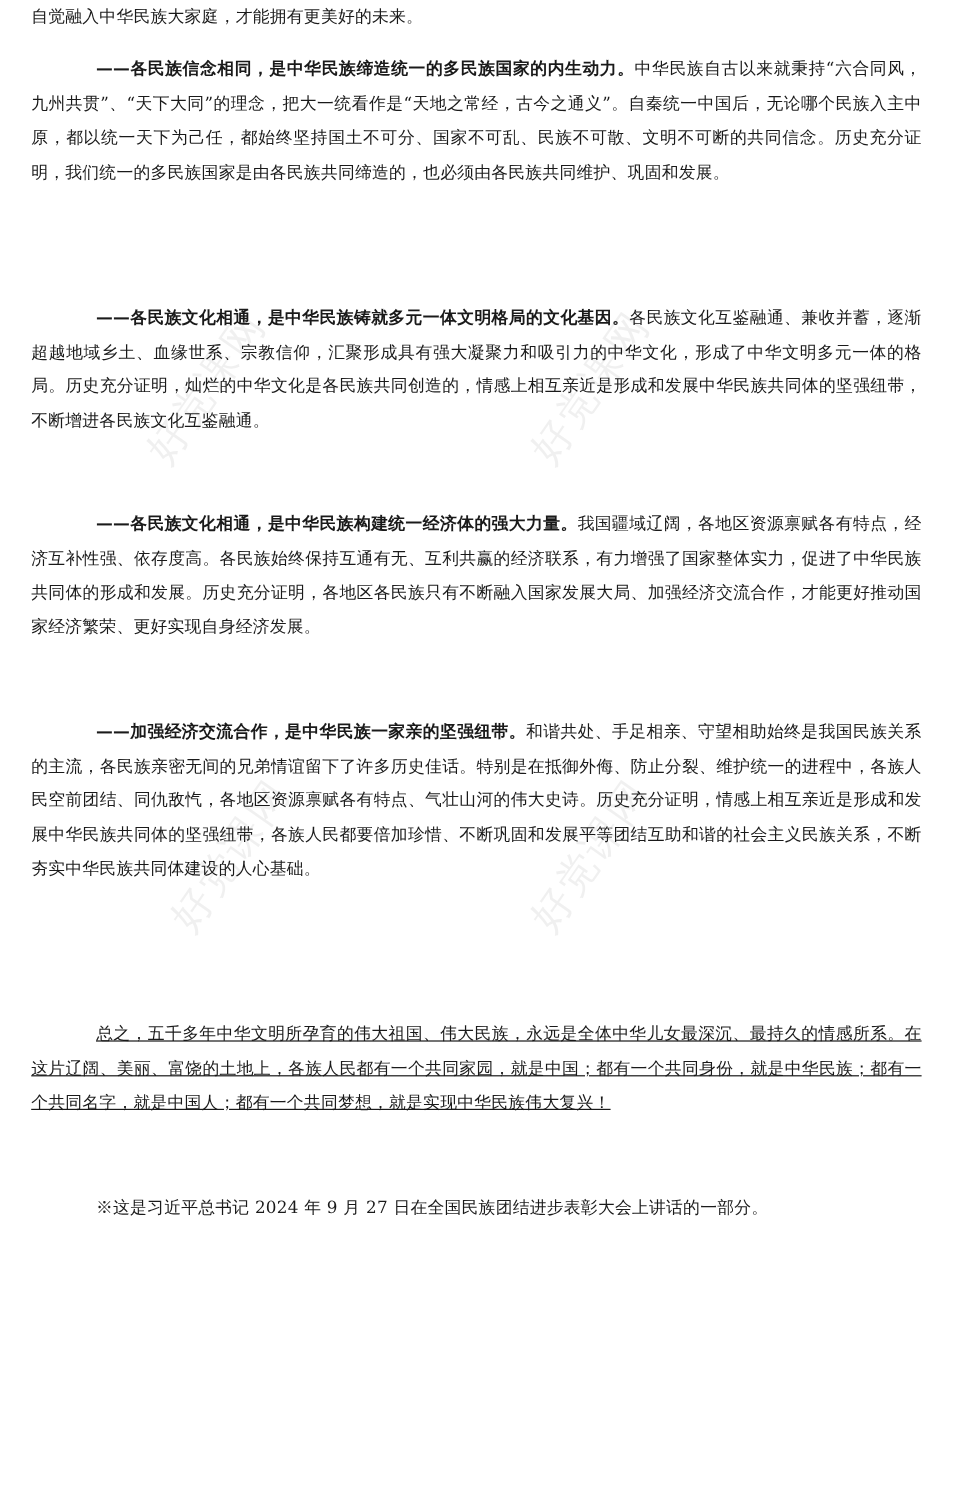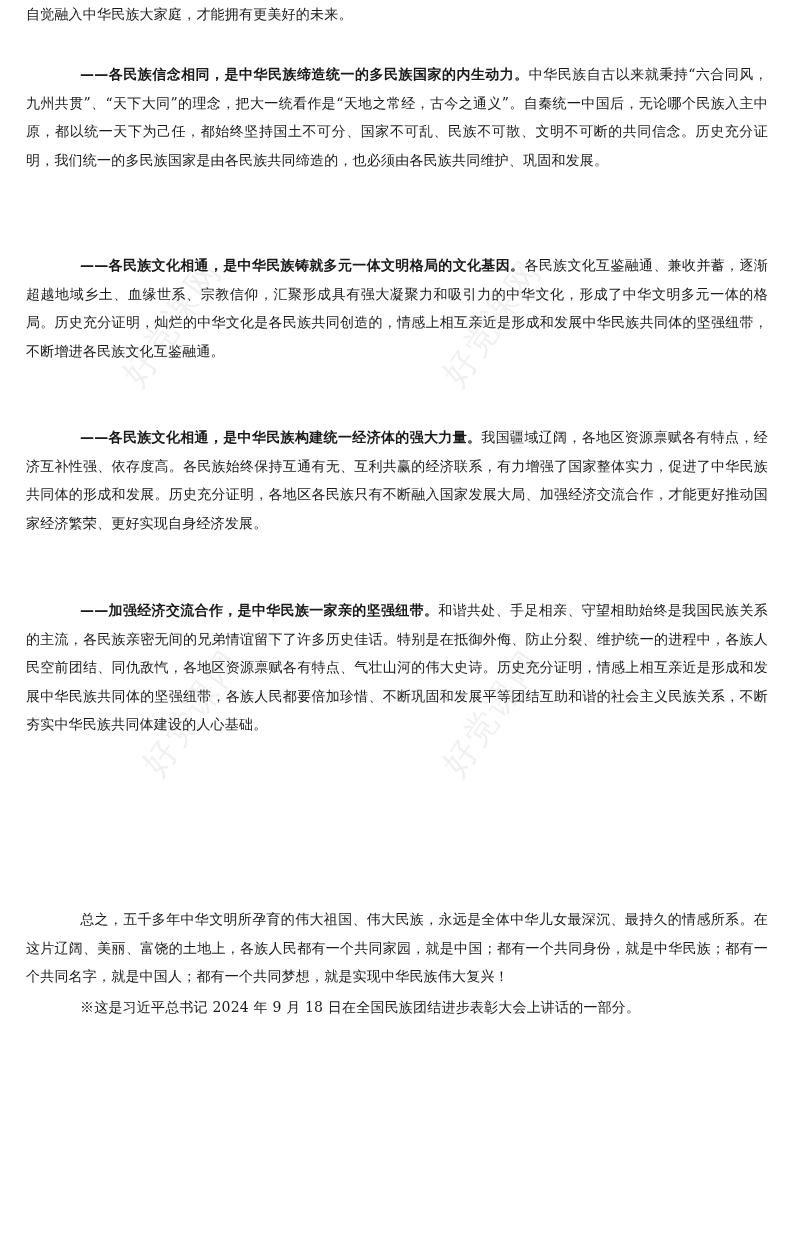--- a/index.html
+++ b/index.html
@@ -17,41 +17,41 @@
 </style>
 </head>
 <body>
 
 <div class="page">
 
   <div class="para" style="top:0px;">
     <span>自觉融入中华民族大家庭，才能拥有更美好的未来。</span>
   </div>
 
-  <div class="para" style="top:60px;">
+  <div class="para" style="top:44px;">
     <span class="indent"></span><span class="bold">——各民族信念相同，是中华民族缔造统一的多民族国家的内生动力。</span><span>中华民族自古以来就秉持“六合同风，九州共贯”、“天下大同”的理念，把大一统看作是“天地之常经，古今之通义”。自秦统一中国后，无论哪个民族入主中原，都以统一天下为己任，都始终坚持国土不可分、国家不可乱、民族不可散、文明不可断的共同信念。历史充分证明，我们统一的多民族国家是由各民族共同缔造的，也必须由各民族共同维护、巩固和发展。</span>
   </div>
 
   <div class="para" style="top:251px;">
     <span class="indent"></span><span class="bold">——各民族文化相通，是中华民族铸就多元一体文明格局的文化基因。</span><span>各民族文化互鉴融通、兼收并蓄，逐渐超越地域乡土、血缘世系、宗教信仰，汇聚形成具有强大凝聚力和吸引力的中华文化，形成了中华文明多元一体的格局。历史充分证明，灿烂的中华文化是各民族共同创造的，情感上相互亲近是形成和发展中华民族共同体的坚强纽带，不断增进各民族文化互鉴融通。</span>
   </div>
 
   <div class="para" style="top:423px;">
     <span class="indent"></span><span class="bold">——各民族文化相通，是中华民族构建统一经济体的强大力量。</span><span>我国疆域辽阔，各地区资源禀赋各有特点，经济互补性强、依存度高。各民族始终保持互通有无、互利共赢的经济联系，有力增强了国家整体实力，促进了中华民族共同体的形成和发展。历史充分证明，各地区各民族只有不断融入国家发展大局、加强经济交流合作，才能更好推动国家经济繁荣、更好实现自身经济发展。</span>
   </div>
 
   <div class="para" style="top:596px;">
     <span class="indent"></span><span class="bold">——加强经济交流合作，是中华民族一家亲的坚强纽带。</span><span>和谐共处、手足相亲、守望相助始终是我国民族关系的主流，各民族亲密无间的兄弟情谊留下了许多历史佳话。特别是在抵御外侮、防止分裂、维护统一的进程中，各族人民空前团结、同仇敌忾，各地区资源禀赋各有特点、气壮山河的伟大史诗。历史充分证明，情感上相互亲近是形成和发展中华民族共同体的坚强纽带，各族人民都要倍加珍惜、不断巩固和发展平等团结互助和谐的社会主义民族关系，不断夯实中华民族共同体建设的人心基础。</span>
   </div>
 
-  <div class="para" style="top:905px;">
+  <div class="para" style="top:848px;text-decoration:underline;">
     <span class="indent"></span><span>总之，五千多年中华文明所孕育的伟大祖国、伟大民族，永远是全体中华儿女最深沉、最持久的情感所系。在这片辽阔、美丽、富饶的土地上，各族人民都有一个共同家园，就是中国；都有一个共同身份，就是中华民族；都有一个共同名字，就是中国人；都有一个共同梦想，就是实现中华民族伟大复兴！</span>
   </div>
 
   <div class="para note" style="top:982px;">
-    <span class="indent"></span><span>※这是习近平总书记 2024 年 9 月 18 日在全国民族团结进步表彰大会上讲话的一部分。</span>
+    <span class="indent"></span><span>※这是习近平总书记 2024 年 9 月 27 日在全国民族团结进步表彰大会上讲话的一部分。</span>
   </div>
 </div>
 
 <div class="wm" style="left:100px; top:300px;">好党课网</div>
 <div class="wm" style="left:420px; top:300px;">好党课网</div>
 <div class="wm" style="left:120px; top:690px;">好党课网</div>
 <div class="wm" style="left:420px; top:690px;">好党课网</div>
 
 </body></html>

